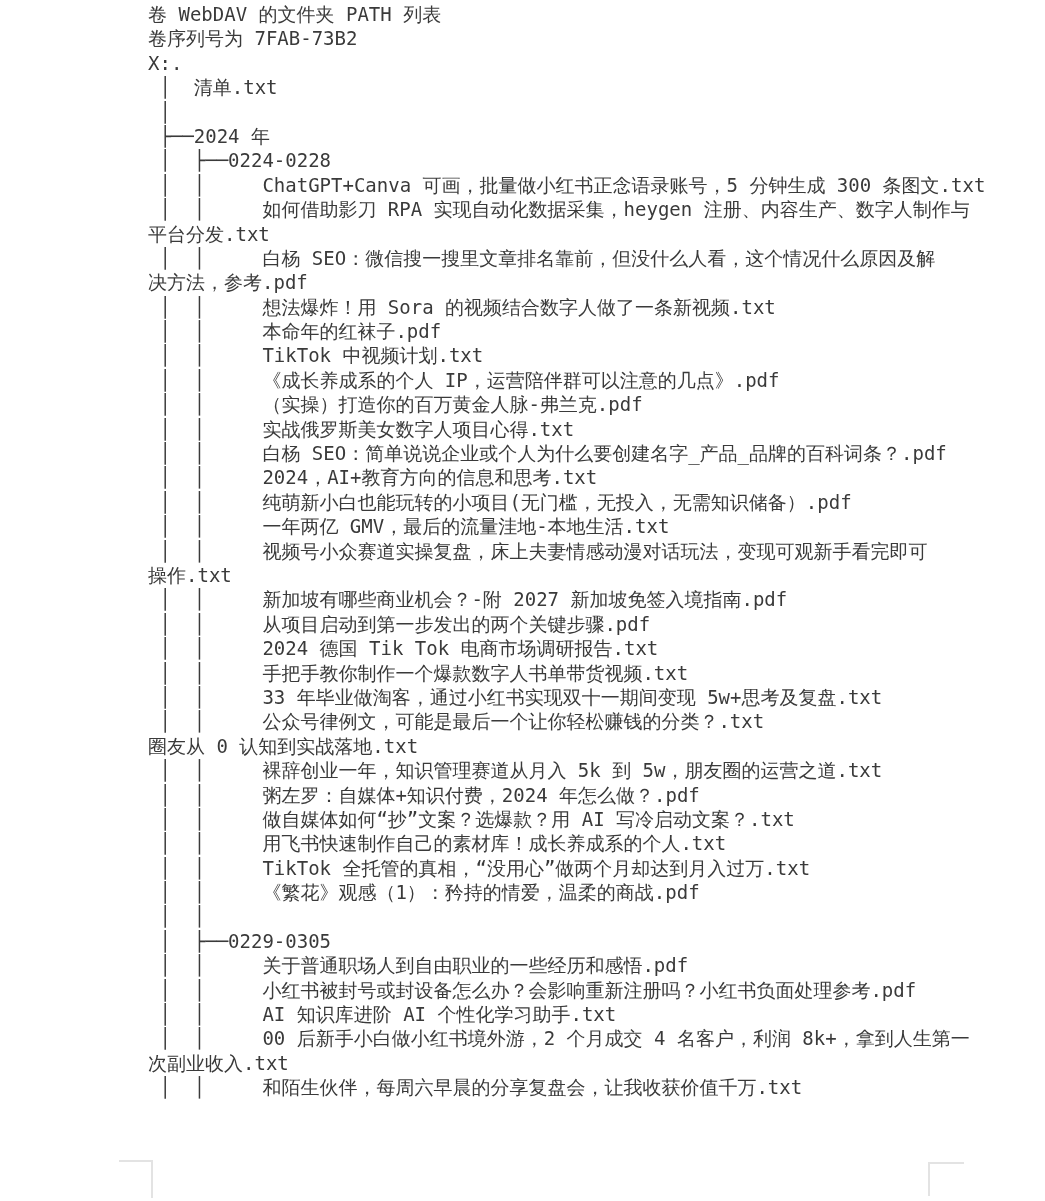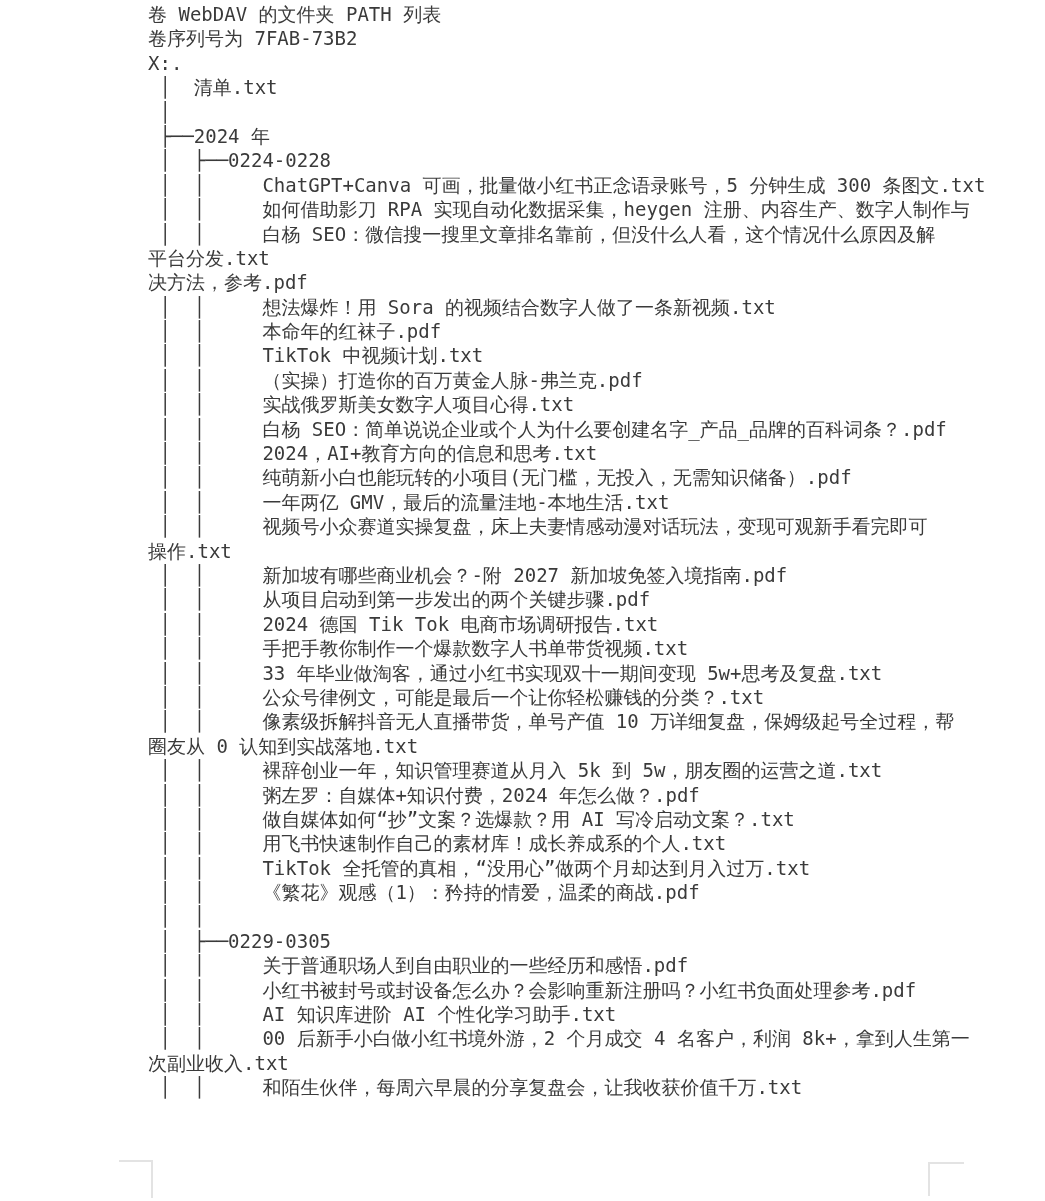--- a/index.html
+++ b/index.html
@@ -66,41 +66,41 @@
   <div class="tree-text">
       <div class="tree-row">卷 WebDAV 的文件夹 PATH 列表</div>
       <div class="tree-row">卷序列号为 7FAB-73B2</div>
       <div class="tree-row">X:.</div>
       <div class="tree-row"> │  清单.txt</div>
       <div class="tree-row"> │</div>
       <div class="tree-row"> ├──2024 年</div>
       <div class="tree-row"> │  ├──0224-0228</div>
       <div class="tree-row"> │  │     ChatGPT+Canva 可画，批量做小红书正念语录账号，5 分钟生成 300 条图文.txt</div>
       <div class="tree-row"> │  │     如何借助影刀 RPA 实现自动化数据采集，heygen 注册、内容生产、数字人制作与</div>
+      <div class="tree-row">平台分发.txt</div>
       <div class="tree-row"> │  │     白杨 SEO：微信搜一搜里文章排名靠前，但没什么人看，这个情况什么原因及解</div>
-      <div class="tree-row">平台分发.txt</div>
       <div class="tree-row">决方法，参考.pdf</div>
       <div class="tree-row"> │  │     想法爆炸！用 Sora 的视频结合数字人做了一条新视频.txt</div>
       <div class="tree-row"> │  │     本命年的红袜子.pdf</div>
       <div class="tree-row"> │  │     TikTok 中视频计划.txt</div>
+      <div class="tree-row"> │  │     《成长养成系的个人 IP，运营陪伴群可以注意的几点》.pdf</div>
       <div class="tree-row"> │  │     （实操）打造你的百万黄金人脉-弗兰克.pdf</div>
       <div class="tree-row"> │  │     实战俄罗斯美女数字人项目心得.txt</div>
       <div class="tree-row"> │  │     白杨 SEO：简单说说企业或个人为什么要创建名字_产品_品牌的百科词条？.pdf</div>
       <div class="tree-row"> │  │     2024，AI+教育方向的信息和思考.txt</div>
       <div class="tree-row"> │  │     纯萌新小白也能玩转的小项目(无门槛，无投入，无需知识储备）.pdf</div>
       <div class="tree-row"> │  │     一年两亿 GMV，最后的流量洼地-本地生活.txt</div>
       <div class="tree-row"> │  │     视频号小众赛道实操复盘，床上夫妻情感动漫对话玩法，变现可观新手看完即可</div>
       <div class="tree-row">操作.txt</div>
       <div class="tree-row"> │  │     新加坡有哪些商业机会？-附 2027 新加坡免签入境指南.pdf</div>
       <div class="tree-row"> │  │     从项目启动到第一步发出的两个关键步骤.pdf</div>
       <div class="tree-row"> │  │     2024 德国 Tik Tok 电商市场调研报告.txt</div>
       <div class="tree-row"> │  │     手把手教你制作一个爆款数字人书单带货视频.txt</div>
       <div class="tree-row"> │  │     33 年毕业做淘客，通过小红书实现双十一期间变现 5w+思考及复盘.txt</div>
       <div class="tree-row"> │  │     公众号律例文，可能是最后一个让你轻松赚钱的分类？.txt</div>
-      <div class="tree-row"> │  │     像素级拆解抖音无人直播带货，单号产值 10 万详细复盘，保姆级起号全过程，帮</div>
       <div class="tree-row">圈友从 0 认知到实战落地.txt</div>
       <div class="tree-row"> │  │     裸辞创业一年，知识管理赛道从月入 5k 到 5w，朋友圈的运营之道.txt</div>
       <div class="tree-row"> │  │     粥左罗：自媒体+知识付费，2024 年怎么做？.pdf</div>
       <div class="tree-row"> │  │     做自媒体如何“抄”文案？选爆款？用 AI 写冷启动文案？.txt</div>
       <div class="tree-row"> │  │     用飞书快速制作自己的素材库！成长养成系的个人.txt</div>
       <div class="tree-row"> │  │     TikTok 全托管的真相，“没用心”做两个月却达到月入过万.txt</div>
       <div class="tree-row"> │  │     《繁花》观感（1）：矜持的情爱，温柔的商战.pdf</div>
       <div class="tree-row"> │  │</div>
       <div class="tree-row"> │  ├──0229-0305</div>
       <div class="tree-row"> │  │     关于普通职场人到自由职业的一些经历和感悟.pdf</div>

